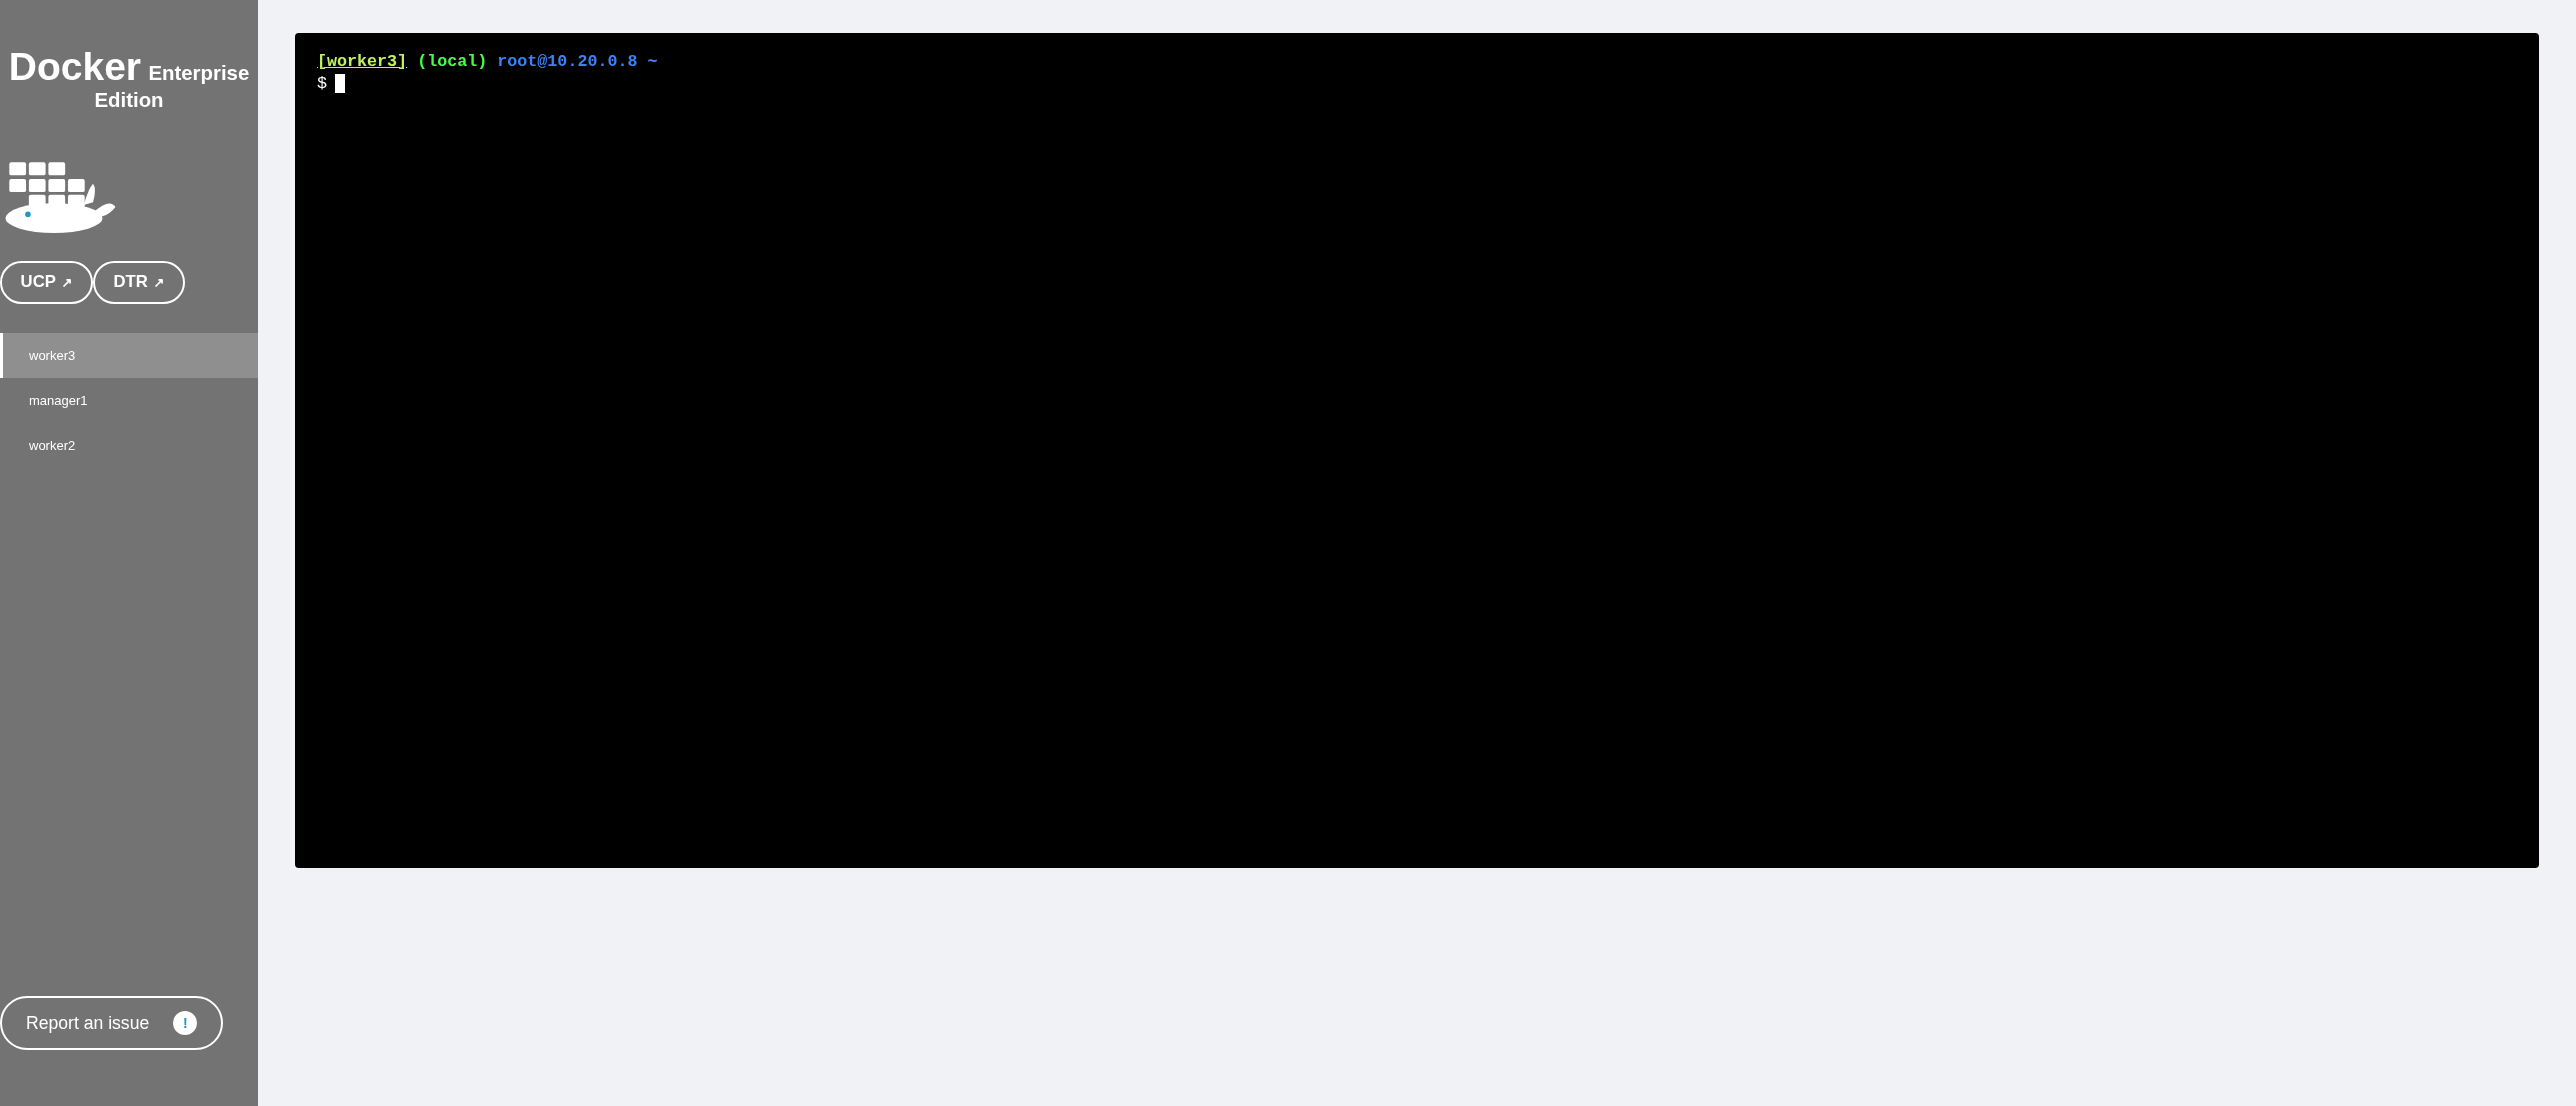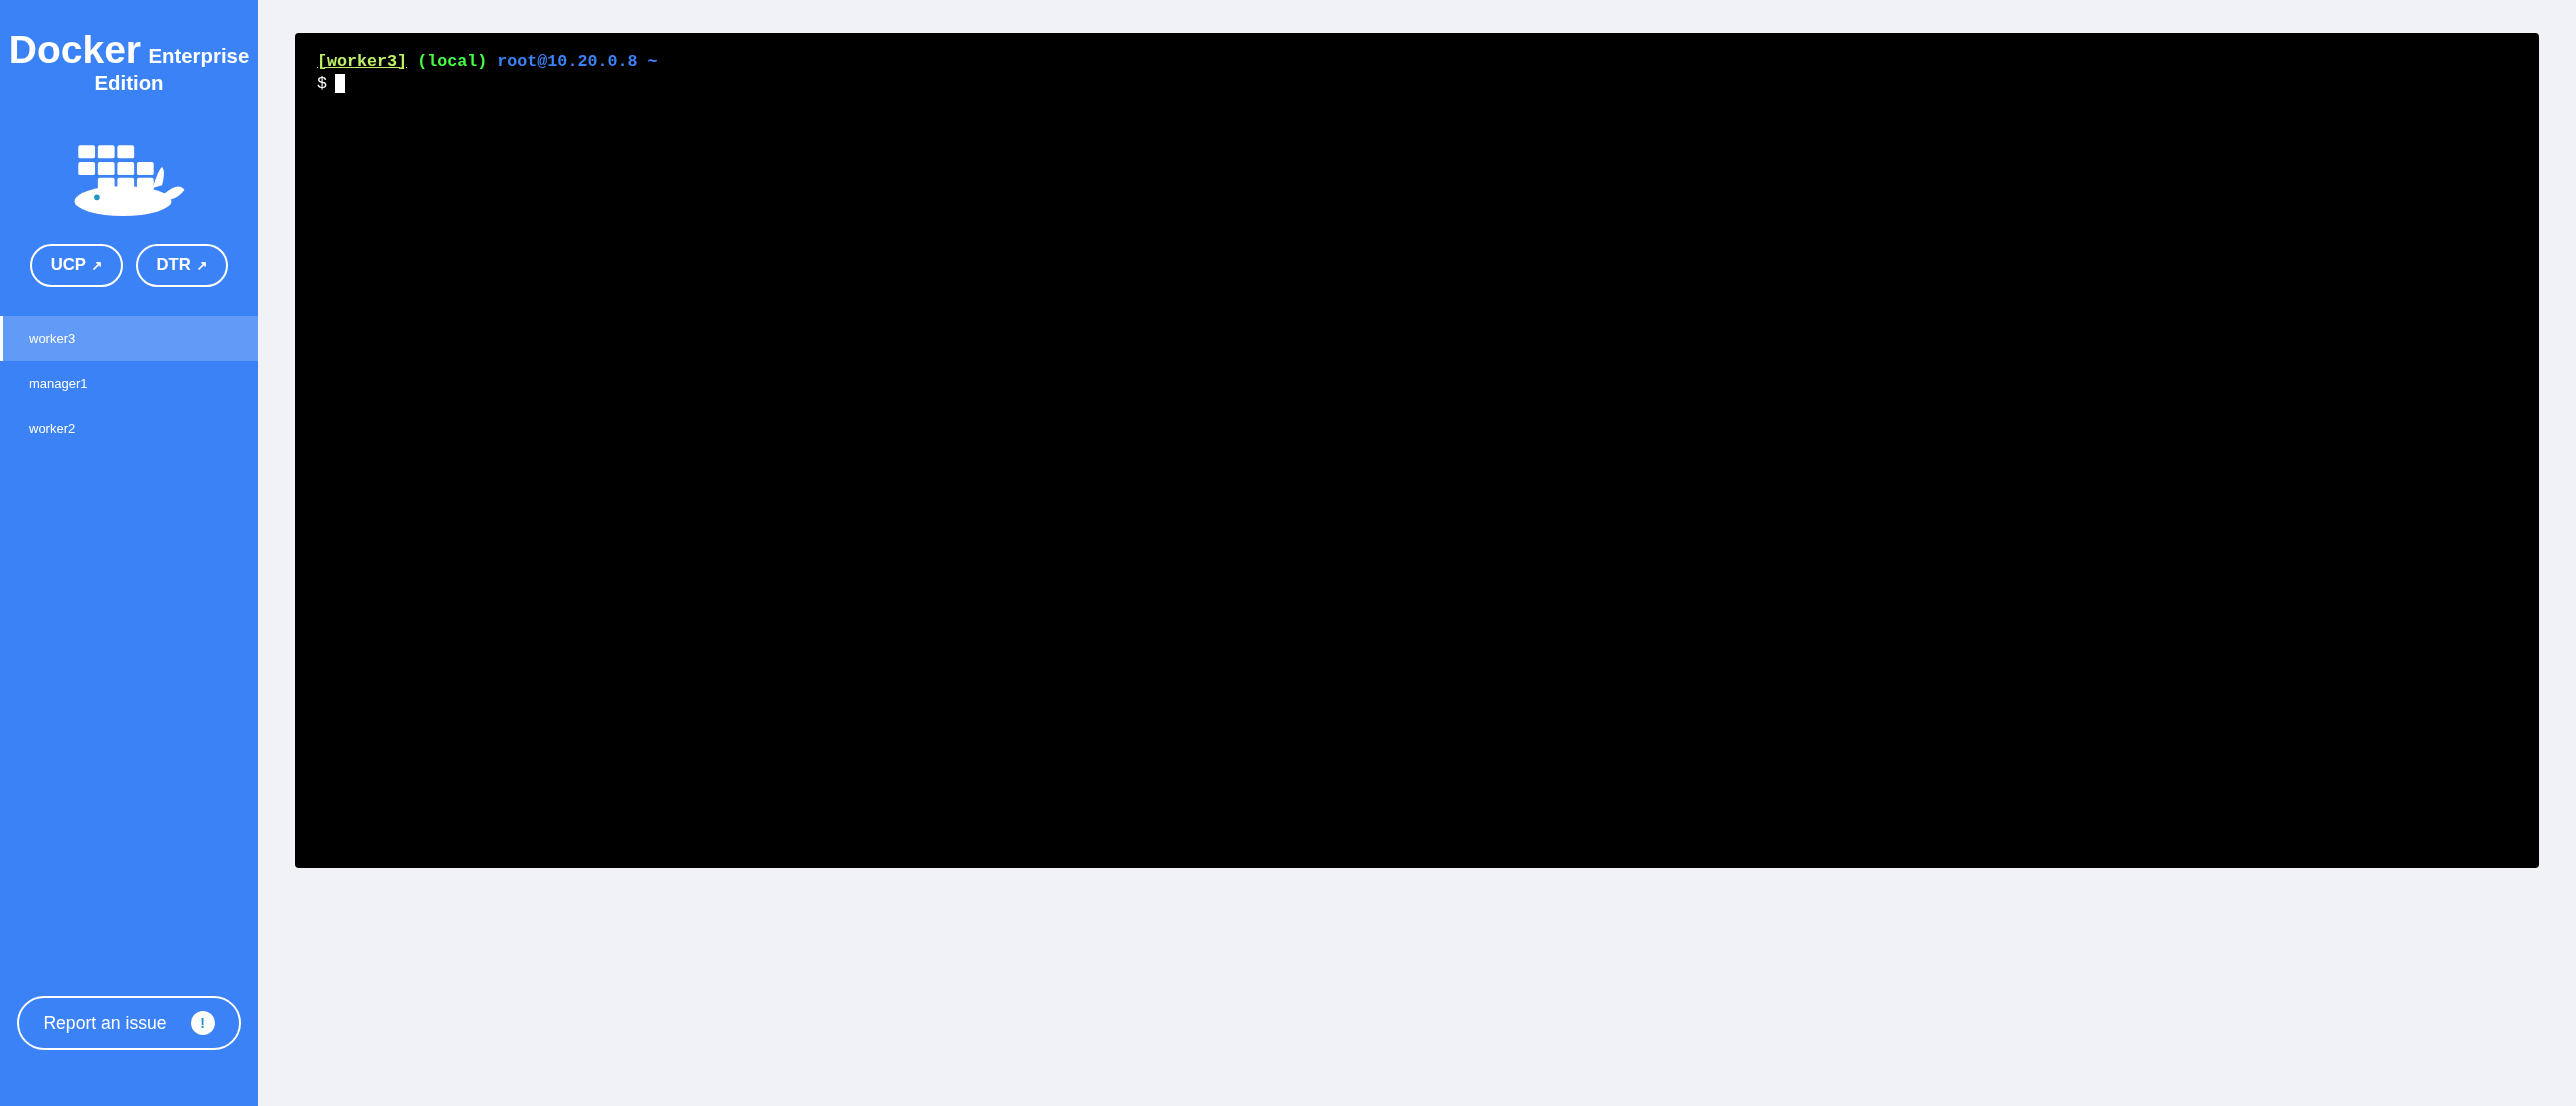--- a/index.html
+++ b/index.html
@@ -9,25 +9,25 @@
       height: 1106px;
       font-family: -apple-system, BlinkMacSystemFont, 'Segoe UI', sans-serif;
       background: #e8eaed;
       overflow: hidden;
     }
 
     
     #sidebar {
       width: 258px;
       min-width: 258px;
-      background: #3b82f6;
+      background: #737373;
       display: flex;
       flex-direction: column;
-      align-items: center;
-      padding-top: 28px;
+      align-items: flex-start;
+      padding-top: 45px;
       height: 100%;
     }
 
     .sidebar-brand {
       display: flex;
       flex-direction: column;
       align-items: center;
       margin-bottom: 18.6px;
       width: 100%;
       padding: 0 18.6px;
@@ -62,21 +62,20 @@
     
     .docker-whale {
       margin: 20.4px 0 26px 0;
       width: 121px;
       height: 84px;
     }
 
     
     .sidebar-buttons {
       display: flex;
-      gap: 13px;
       margin-bottom: 26px;
     }
 
     .sidebar-btn {
       border: 2.3px solid white;
       background: transparent;
       color: white;
       border-radius: 46px;
       padding: 9.3px 18.6px;
       font-size: 16.7px;

